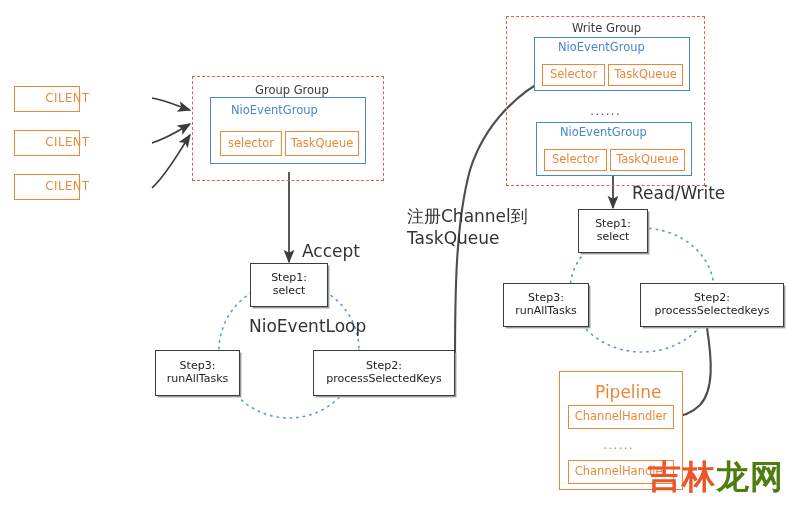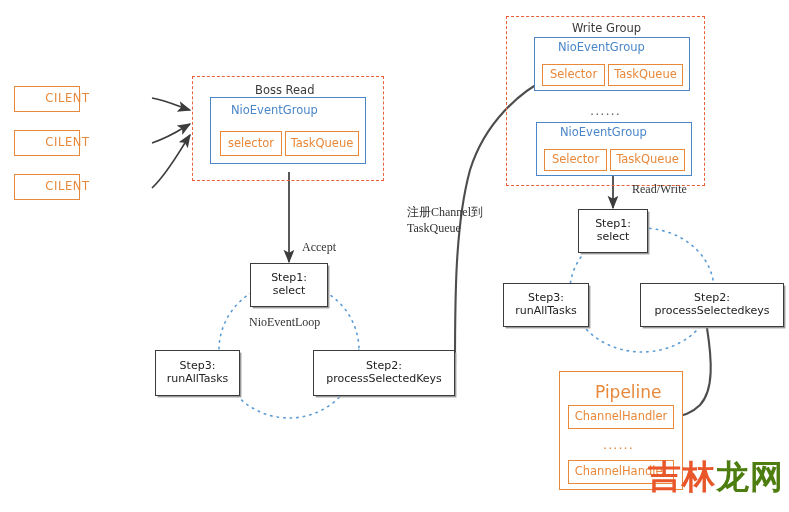--- a/index.html
+++ b/index.html
@@ -94,24 +94,23 @@
   .pipeline-title {
     position: absolute;
     color: #E8883A;
     font-size: 17px;
     white-space: nowrap;
   }
   
   .label {
     position: absolute;
     color: #333333;
-    font-size: 12px;
+    font-size: 17px;
     white-space: pre-line;
     line-height: 1.3;
-    font-family: Liberation Serif, serif;
   }
   .ellipsis {
     position: absolute;
     color: #E8883A;
     font-size: 13px;
     letter-spacing: 1px;
     white-space: nowrap;
   }
   .ellipsis.dark { color: #666; }
   
@@ -152,21 +151,21 @@
     <path d="M613,168 L613,208" stroke="#3c3c3c" stroke-width="1.7" fill="none" marker-end="url(#ah)"></path>
 
     <path d="M707,328 C 712,360 714,390 700,405 C 690,415 678,417 670,417" stroke="#4d4d4d" stroke-width="2.1" fill="none"></path>
   </svg>
 
   <div class="node client" style="left:14px; top:86px; width:66px; height:26px;">CILENT</div>
   <div class="node client" style="left:14px; top:130px; width:66px; height:26px;">CILENT</div>
   <div class="node client" style="left:14px; top:174px; width:66px; height:26px;">CILENT</div>
 
   <div class="node group-frame" style="left:192px; top:76px; width:192px; height:105px;"></div>
-  <div class="group-title" style="left:255px; top:83px;">Boss Read</div>
+  <div class="group-title" style="left:255px; top:83px;">Group Group</div>
 
   <div class="node evgroup" style="left:210px; top:97px; width:156px; height:67px;"></div>
   <div class="evgroup-title" style="left:231px; top:103px;">NioEventGroup</div>
 
   <div class="node obox" style="left:220px; top:131px; width:62px; height:25px;">selector</div>
   <div class="node obox" style="left:285px; top:131px; width:74px; height:25px;">TaskQueue</div>
 
   <div class="node group-frame" style="left:506px; top:16px; width:199px; height:170px;"></div>
   <div class="group-title" style="left:572px; top:21px;">Write Group</div>
 

